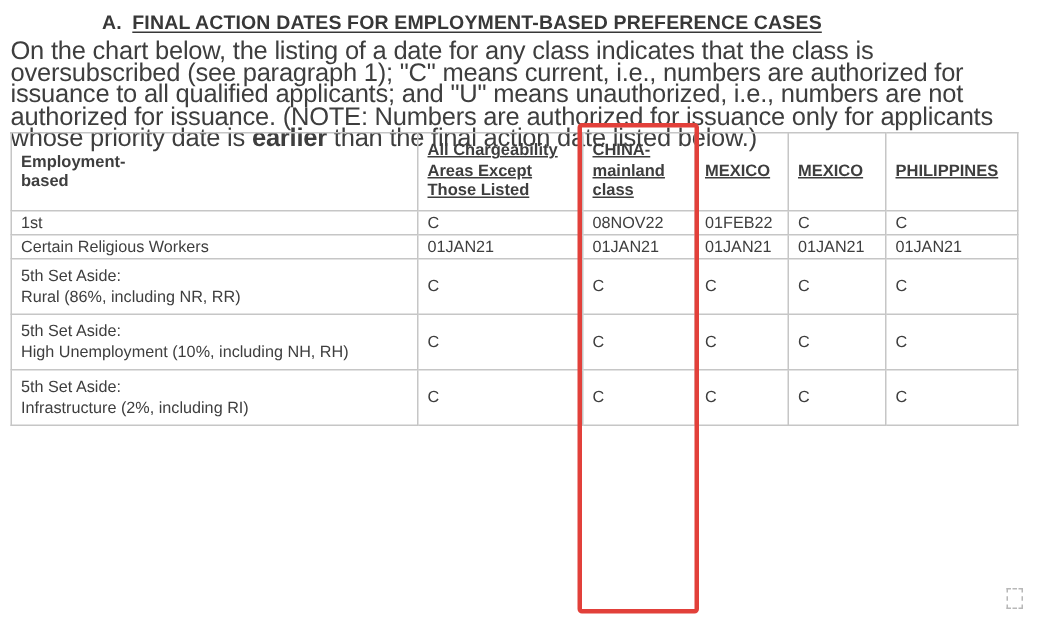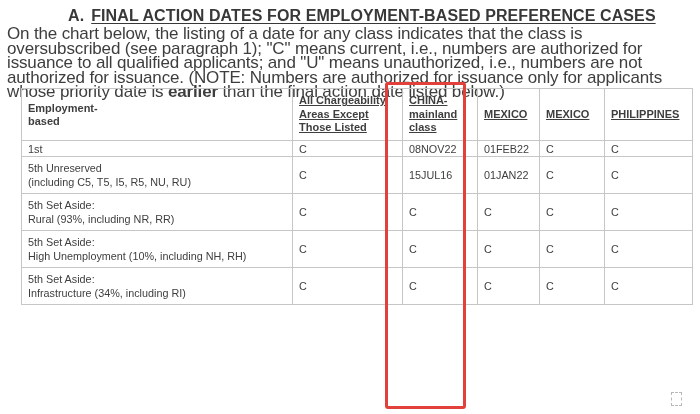--- a/index.html
+++ b/index.html
@@ -8,38 +8,38 @@
     background: #ffffff;
     font-family: "Liberation Sans", sans-serif;
     color: #3e3e3e;
     position: relative;
     overflow: hidden;
   }
   .page { position: absolute; inset: 0; }
 
   .heading {
     position: absolute; left: 68px; top: 7px;
-    font-size: 16px; font-weight: bold; color: #383838;
+    font-size: 13px; font-weight: bold; color: #383838;
     letter-spacing: 0.1px; white-space: nowrap;
   }
   .heading .hprefix { margin-right: 7px; }
   .heading .htitle { text-decoration: underline; text-underline-offset: 2px; }
 
   .intro {
     position: absolute; left: 7px; top: 27px; width: 688px;
     font-size: 17px; line-height: 14.6px; letter-spacing: -0.15px;
     color: #3e3e3e; margin: 0;
   }
   .intro strong { font-weight: bold; }
 
   table.fad {
     position: absolute; left: 7px; top: 88px;
     width: 671px; table-layout: fixed;
     border-collapse: collapse;
-    font-size: 10.8px; color: #3e3e3e; margin-left: 14px;
+    font-size: 10.8px; color: #3e3e3e;
   }
   table.fad th, table.fad td {
     border: 1px solid #c6c6c6;
     padding: 1px 4px 1px 6px;
     text-align: left; vertical-align: middle;
     overflow: hidden;
   }
   table.fad th { font-weight: bold; font-size: 11px; }
   tr.h { height: 52px; }
   tr.s { height: 16px; }
@@ -108,37 +108,34 @@
         <td>08NOV22</td>
         <td>01FEB22</td>
         <td>C</td>
         <td>C</td>
       </tr>
 
 
 
 
 
+      <tr class="s">
+        <td>Certain Religious Workers</td>
+        <td>01JAN21</td>
+        <td>01JAN21</td>
+        <td>01JAN21</td>
+        <td>01JAN21</td>
+        <td>01JAN21</td>
+      </tr>
 
-      <tr class="d">
-        <td>
-          <div class="lbl2">5th Unreserved</div>
-          <div class="lbl2">(including C5, T5, I5, R5, NU, RU)</div>
-        </td>
-        <td>C</td>
-        <td>15JUL16</td>
-        <td>01JAN22</td>
-        <td>C</td>
-        <td>C</td>
-      </tr>
 
       <tr class="d">
         <td>
           <div class="lbl2">5th Set Aside:</div>
-          <div class="lbl2">Rural (93%, including NR, RR)</div>
+          <div class="lbl2">Rural (86%, including NR, RR)</div>
         </td>
         <td>C</td>
         <td>C</td>
         <td>C</td>
         <td>C</td>
         <td>C</td>
       </tr>
 
       <tr class="d">
         <td>
@@ -148,21 +145,21 @@
         <td>C</td>
         <td>C</td>
         <td>C</td>
         <td>C</td>
         <td>C</td>
       </tr>
 
       <tr class="d">
         <td>
           <div class="lbl2">5th Set Aside:</div>
-          <div class="lbl2">Infrastructure (34%, including RI)</div>
+          <div class="lbl2">Infrastructure (2%, including RI)</div>
         </td>
         <td>C</td>
         <td>C</td>
         <td>C</td>
         <td>C</td>
         <td>C</td>
       </tr>
     </tbody>
   </table>
 

